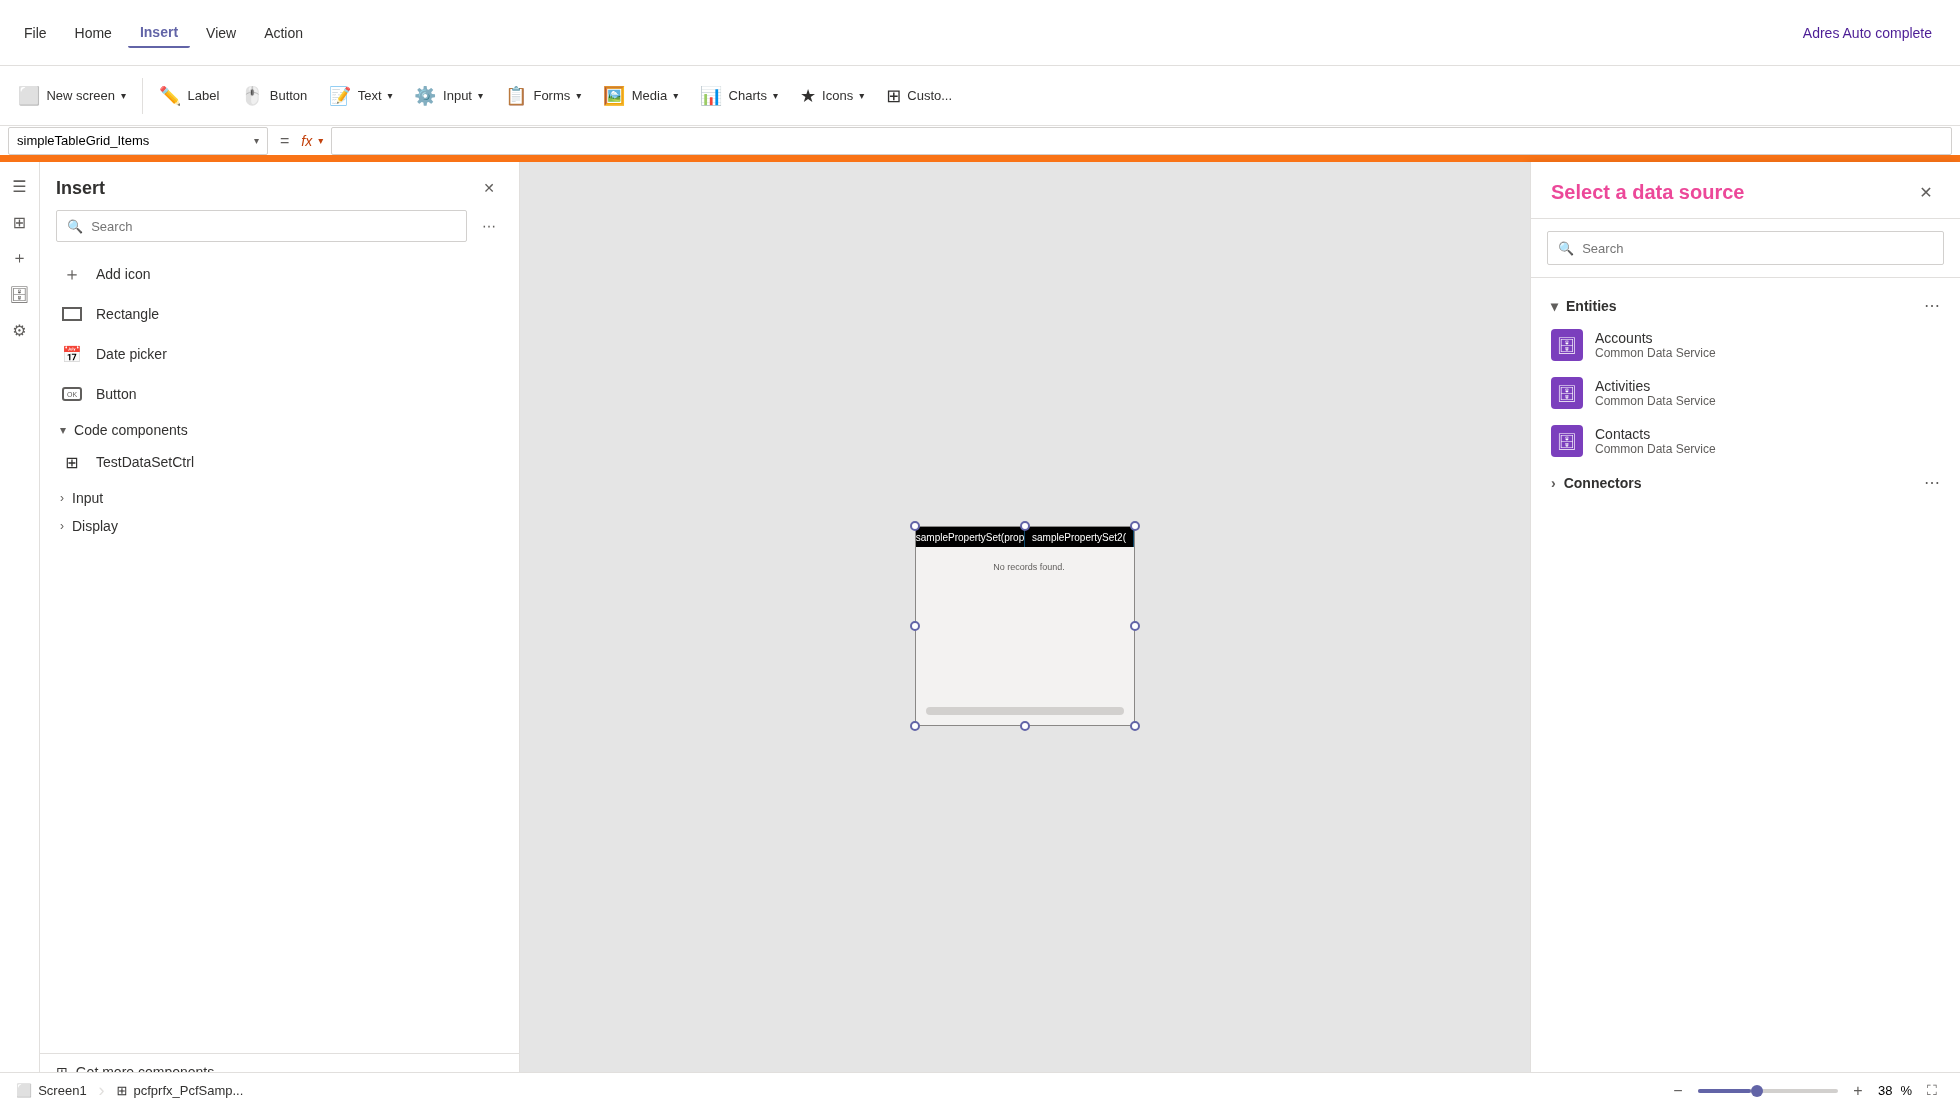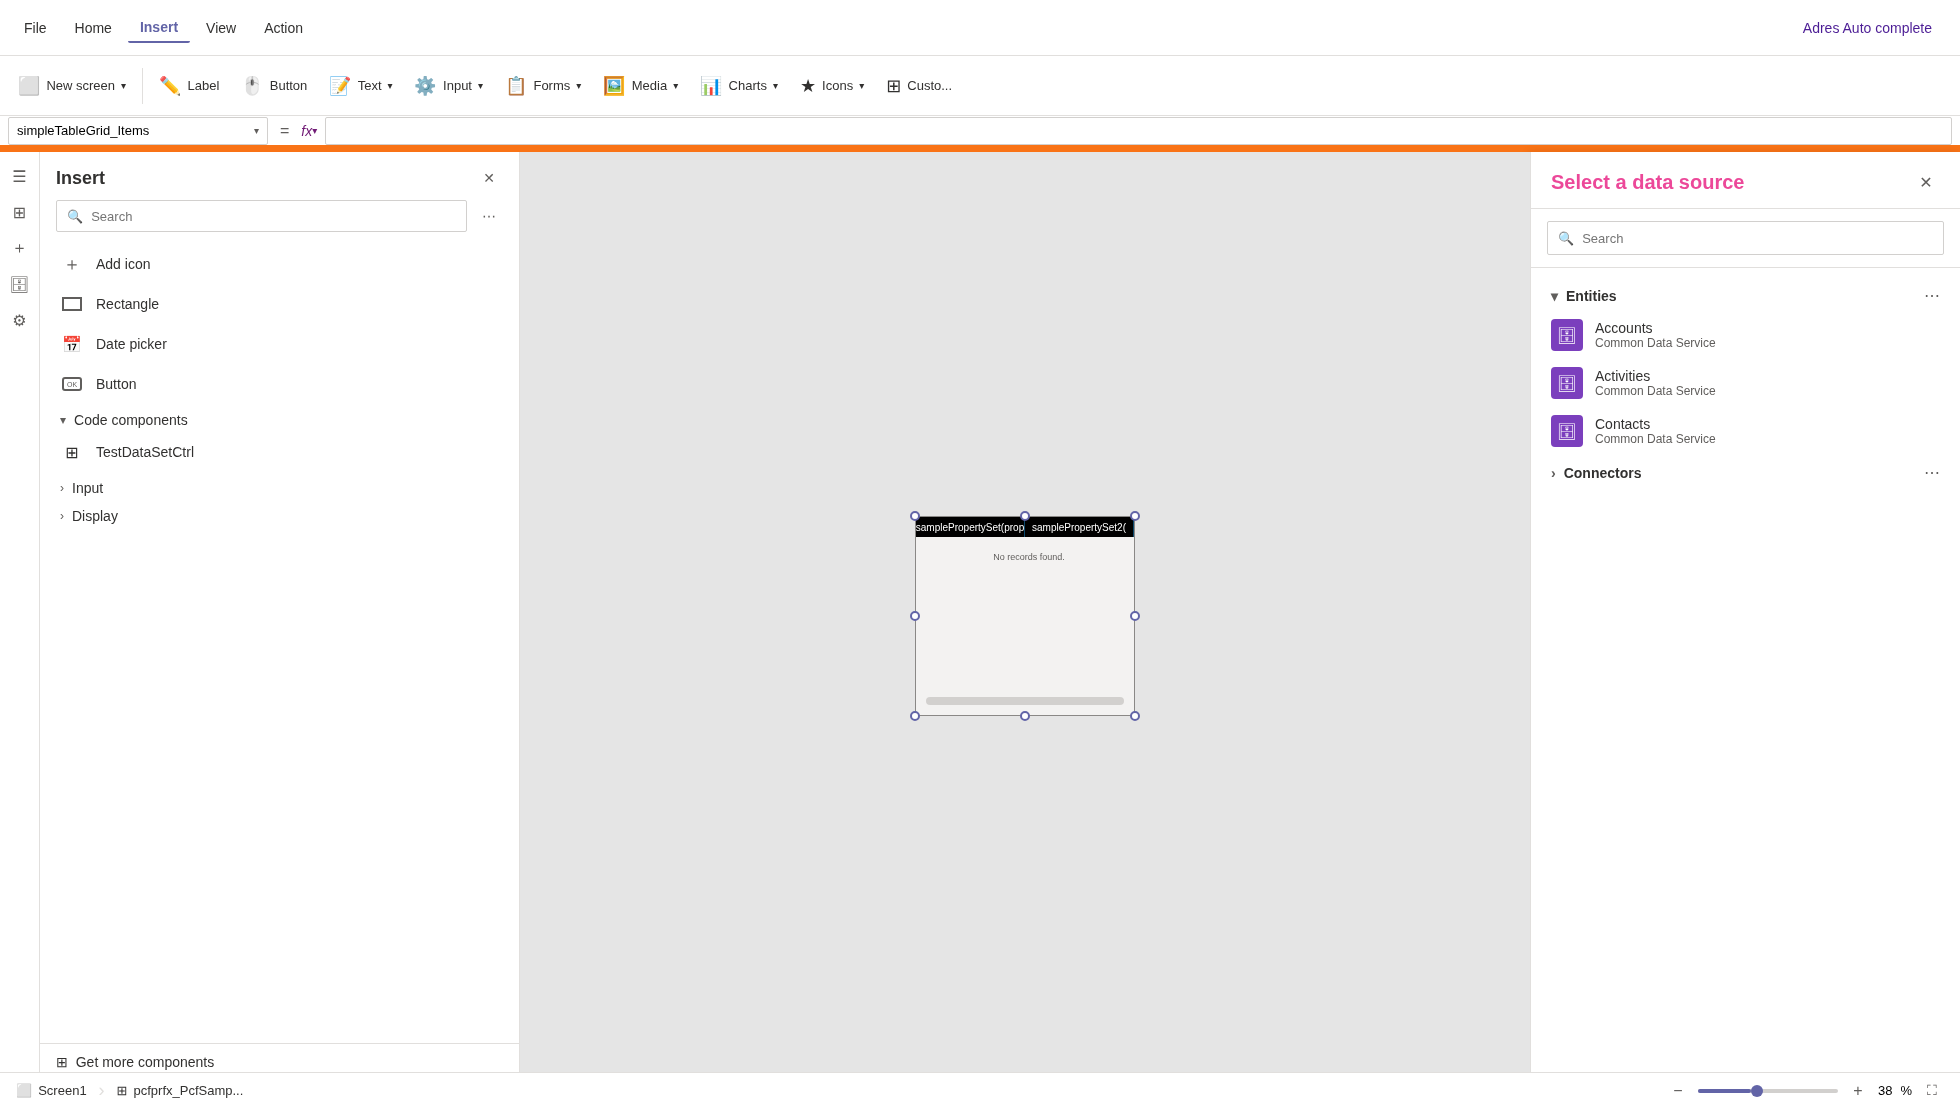--- a/index.html
+++ b/index.html
@@ -2,21 +2,21 @@
 <html><head>
   <meta charset="utf-8">
   <style>
     * { box-sizing: border-box; margin: 0; padding: 0; }
     body { font-family: 'Segoe UI', sans-serif; font-size: 13px; background: #f3f2f1; overflow: hidden; width: 1960px; height: 1108px; }
 
     
     .top-menubar {
       display: flex;
       align-items: center;
-      height: 56px;
+      height: 66px;
       background: #fff;
       border-bottom: 1px solid #e1dfdd;
       padding: 0 12px;
       gap: 4px;
     }
     .top-menubar .app-title {
       margin-left: auto;
       font-size: 14px;
       color: #4c1d95;
       padding-right: 16px;
@@ -76,21 +76,21 @@
       min-width: 260px;
       border: 1px solid #d2d0ce;
       border-radius: 2px;
       padding: 0 8px;
       height: 28px;
       background: #fff;
       cursor: pointer;
       font-size: 13px;
     }
     .formula-eq { font-size: 16px; color: #605e5c; padding: 0 4px; }
-    .formula-fx { display: flex; align-items: center; gap: 0; font-size: 14px; color: #701a75; cursor: pointer; }
+    .formula-fx { display: flex; align-items: center; gap: 6px; font-size: 14px; color: #c2410c; cursor: pointer; }
     .formula-input { flex: 1; height: 28px; border: 1px solid #d2d0ce; border-radius: 2px; padding: 0 8px; font-size: 13px; outline: none; }
 
     
     .main-layout {
       display: flex;
       height: calc(1108px - 48px - 60px - 36px - 36px);
     }
 
     
     .left-nav {

